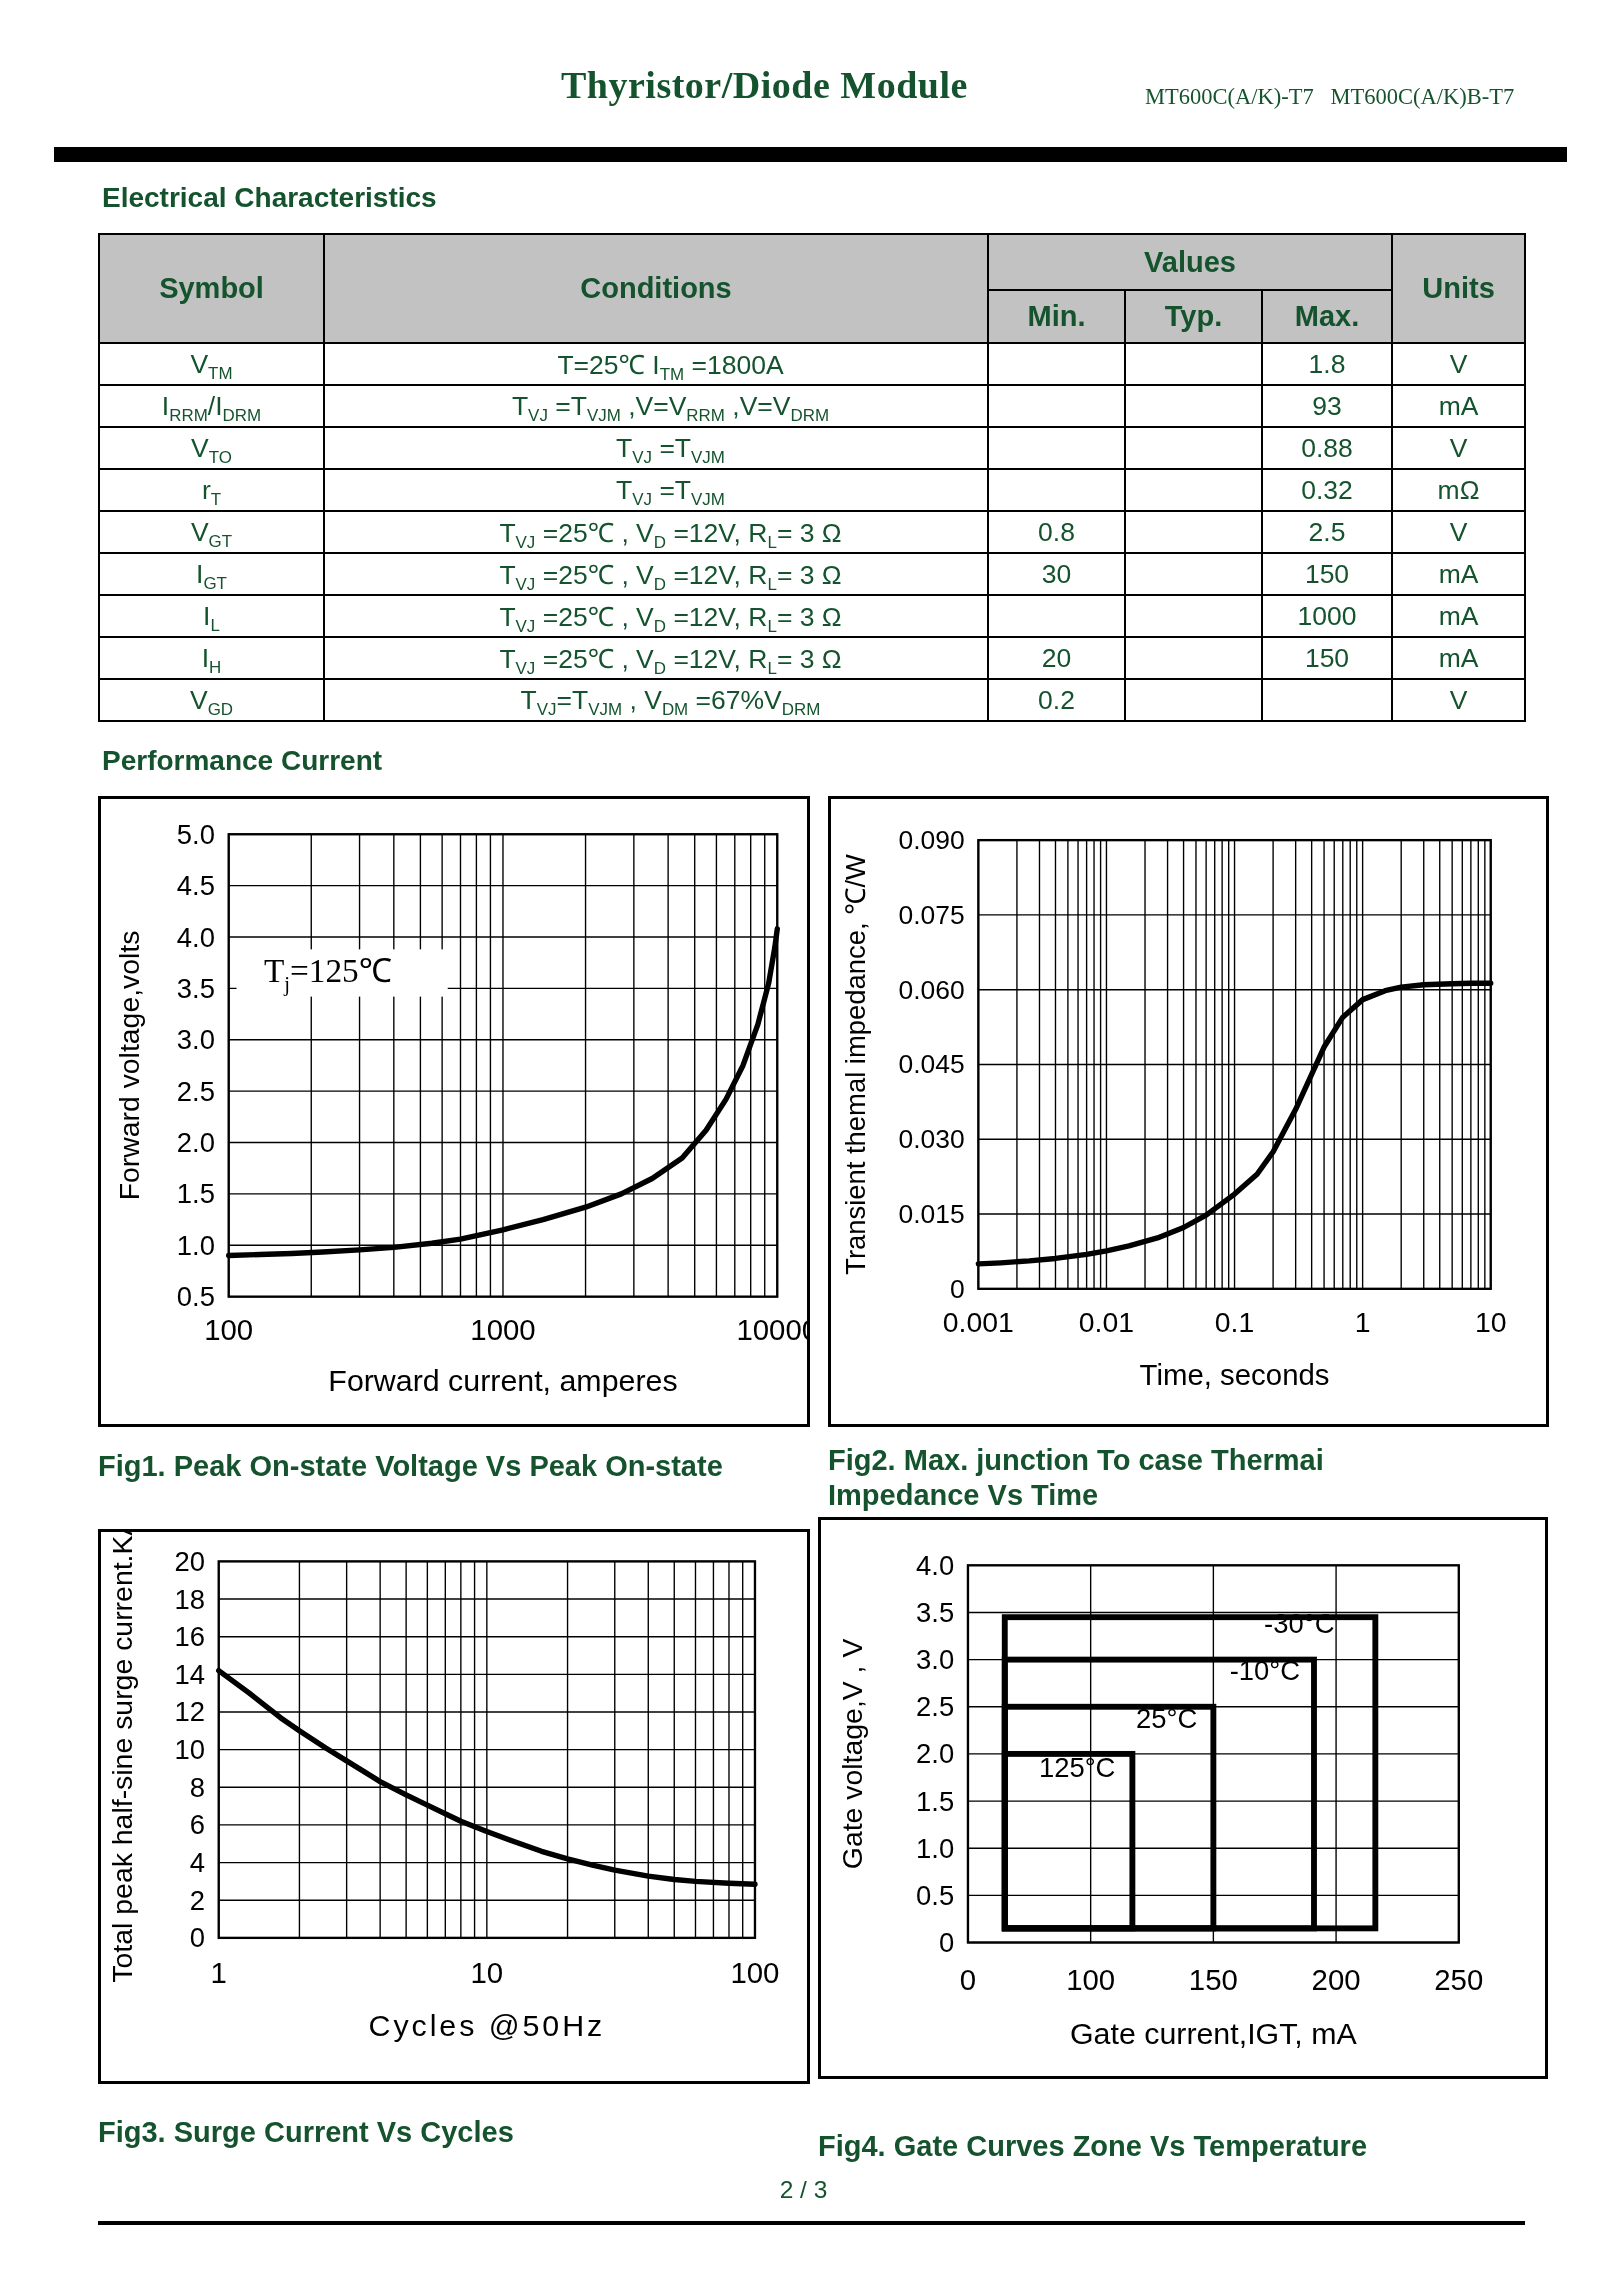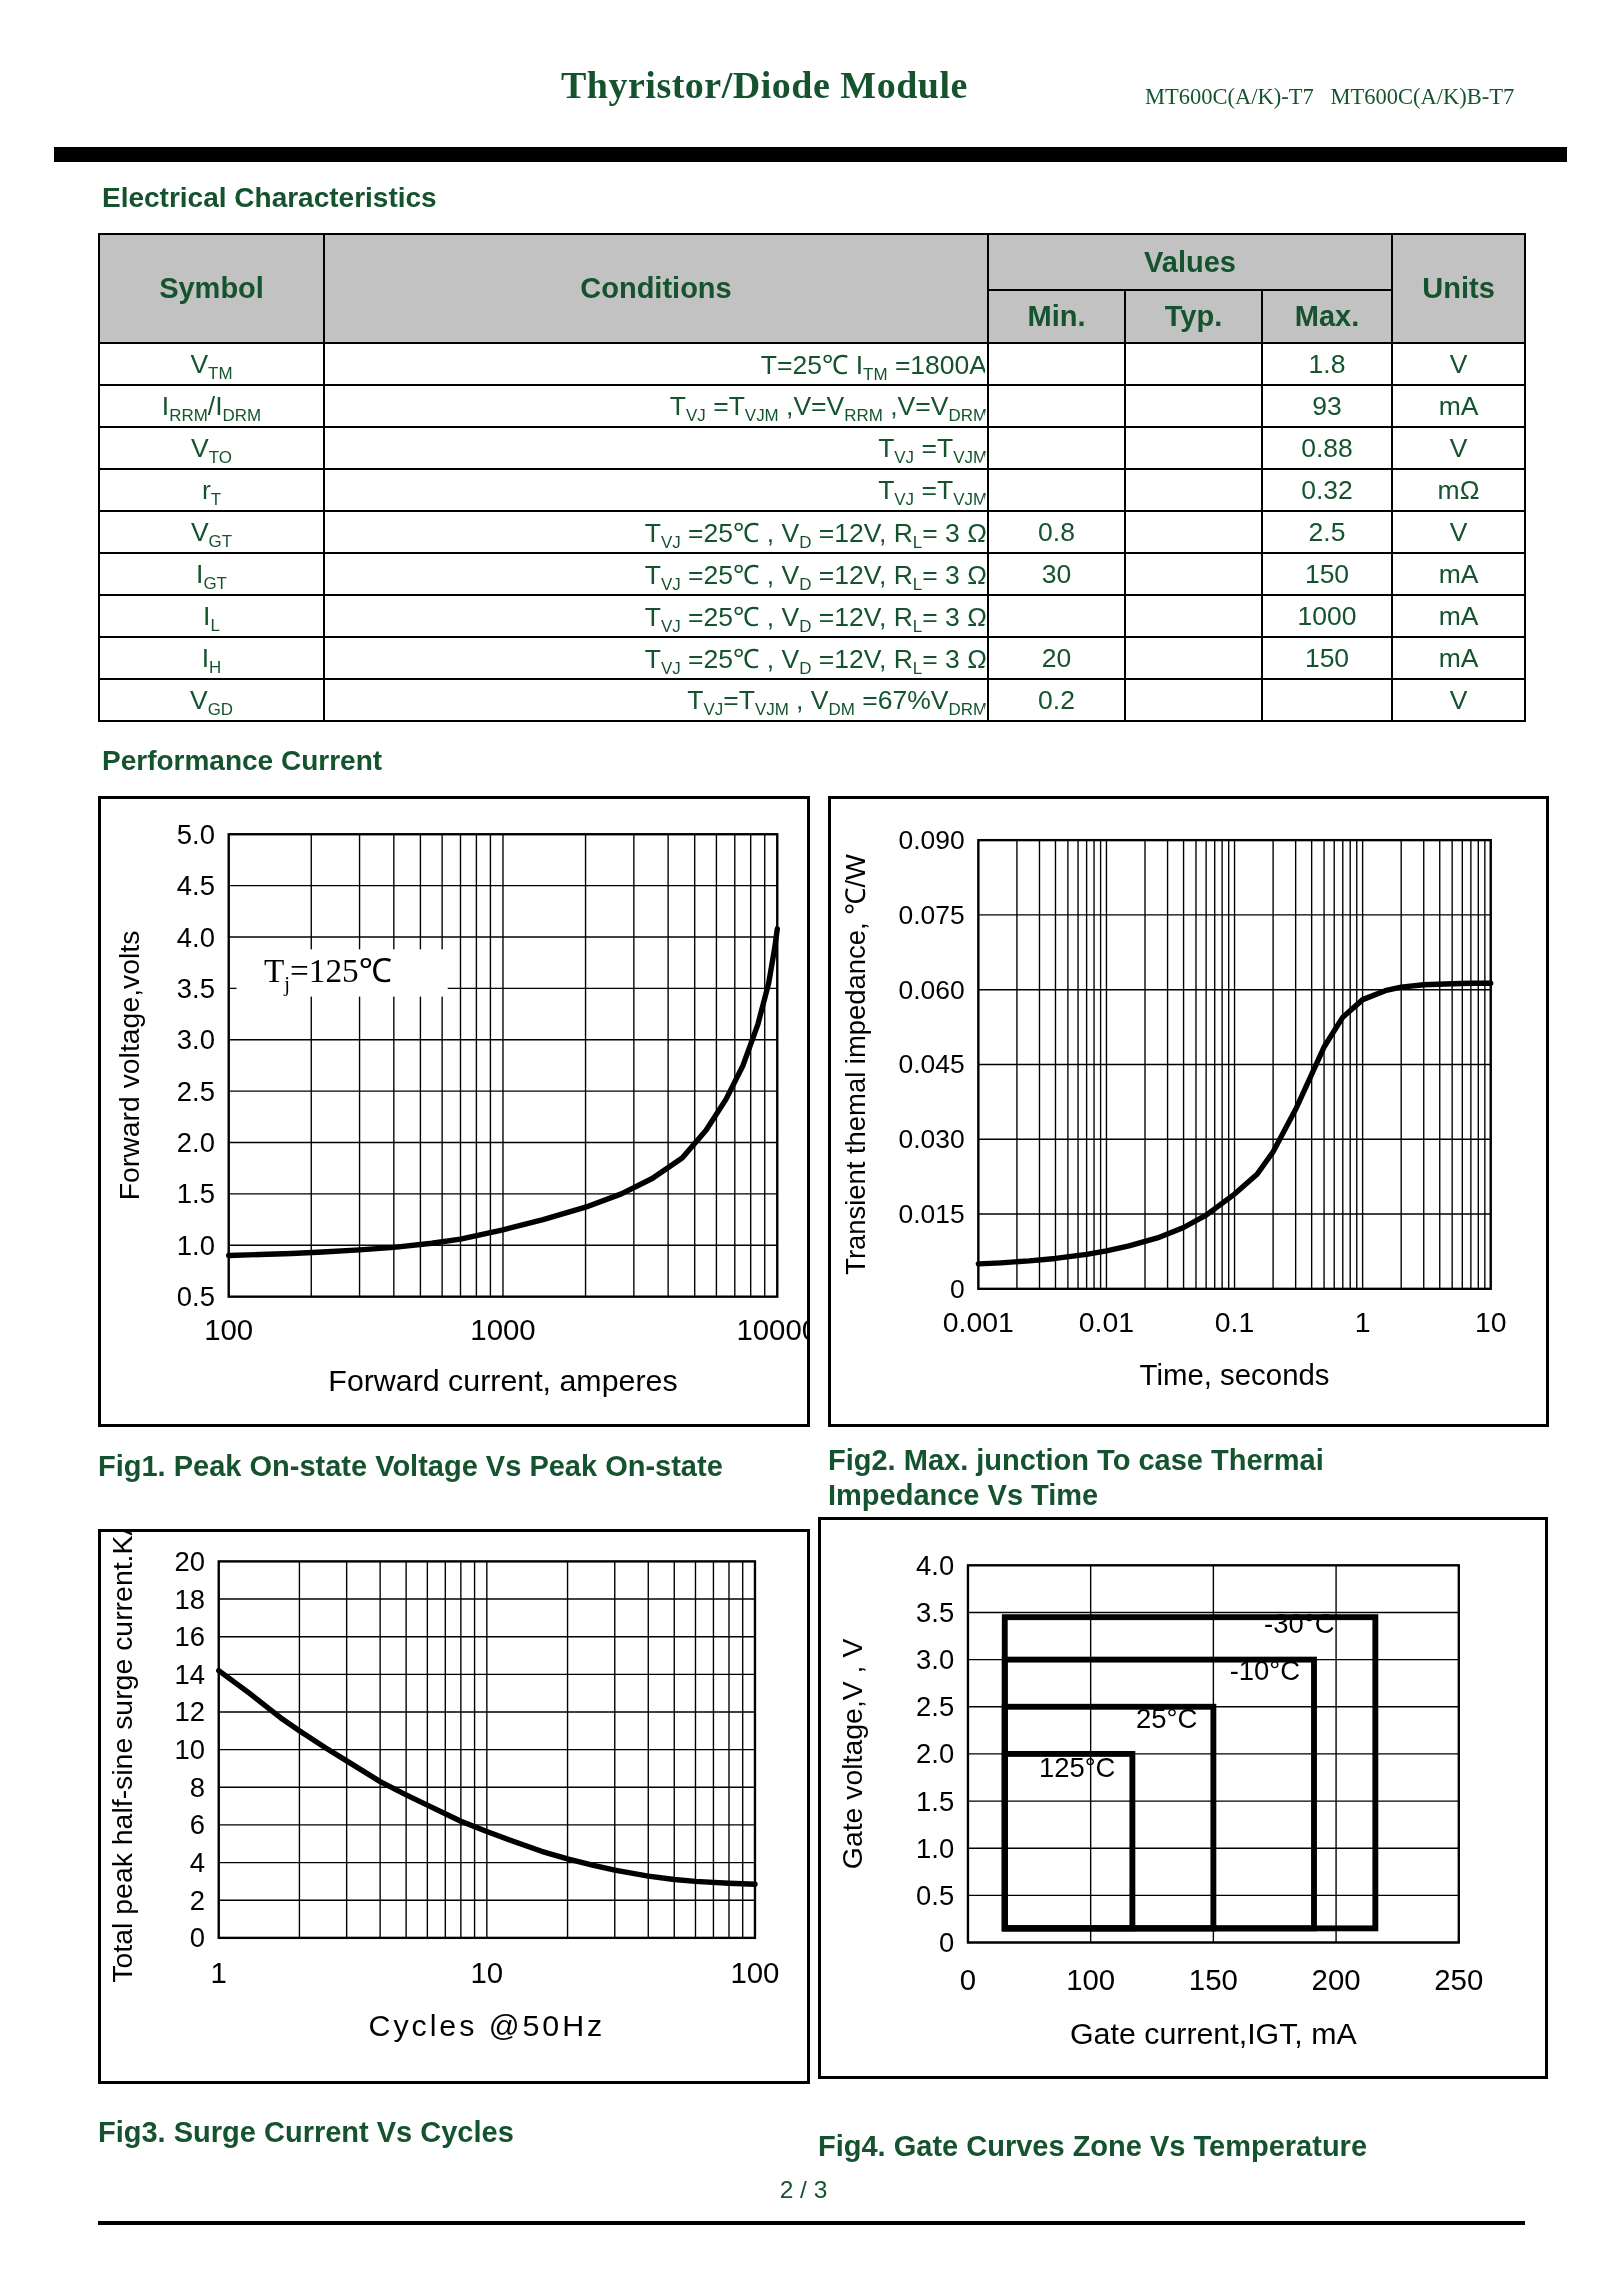--- a/index.html
+++ b/index.html
@@ -24,21 +24,21 @@
 
   table.etable{
     position:absolute;left:98px;top:233px;width:1427px;
     border-collapse:collapse;table-layout:fixed;border:2.9px solid #000;
   }
   .etable th,.etable td{border:2px solid #000;text-align:center;vertical-align:middle;padding:0;overflow:hidden;}
   .etable thead th{background:#c2c2c2;font-size:29px;font-weight:bold;}
   .etable thead tr.hrow1 th{height:54px;}
   .etable thead tr.hrow2 th{height:51px;}
   .etable tbody td{font-size:26.5px;height:40px;border-radius:19px;}
-  .etable td.cond{text-align:right;padding-left:29px;}
+  .etable td.cond{text-align:center;padding-left:29px;}
   .etable sub,.etable sub sub{font-size:64%;line-height:0;}
 
   .figure-box{position:absolute;border:3.9px solid #000;background:#fff;}
   #fig1-chart{left:98px;top:796px;width:706px;height:625px;}
   #fig2-chart{left:828px;top:796px;width:715px;height:625px;}
   #fig3-chart{left:98px;top:1529px;width:706px;height:549px;}
   #fig4-chart{left:818px;top:1517px;width:724px;height:556px;}
   .figure-caption{position:absolute;text-align:left;font-size:29px;font-weight:bold;line-height:1.2;}
   #fig1-caption{left:98px;top:1449px;width:714px;}
   #fig2-caption{left:828px;top:1443px;width:722px;}

